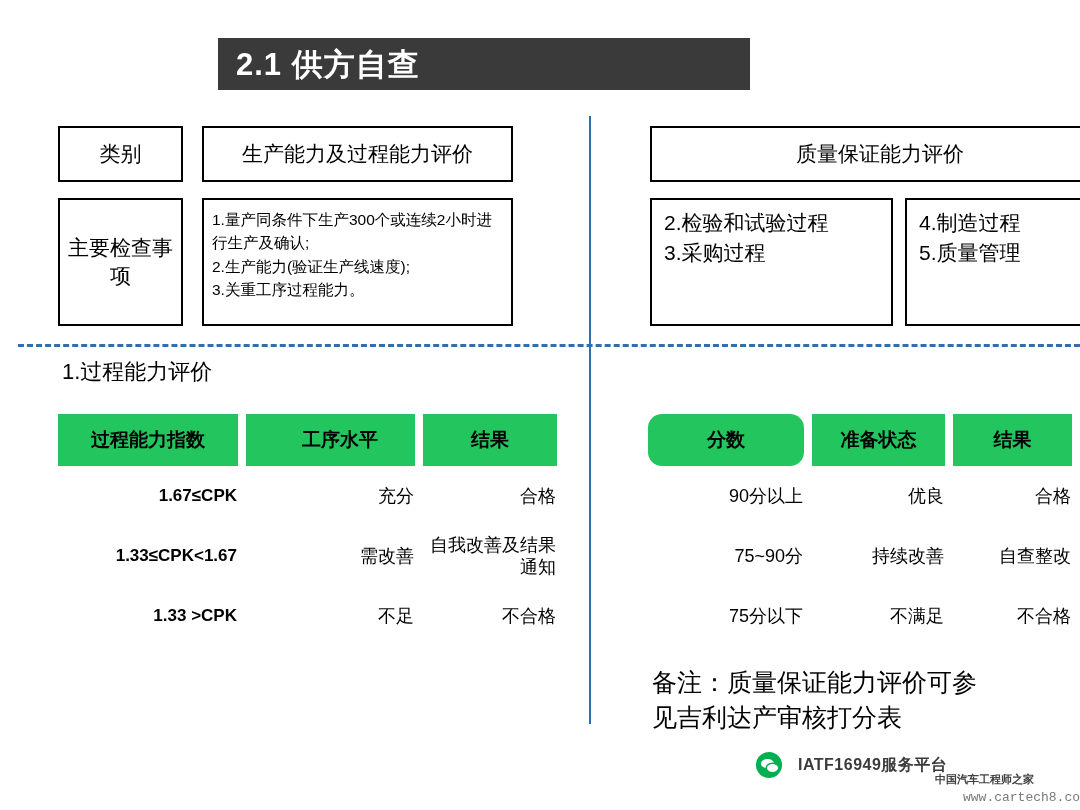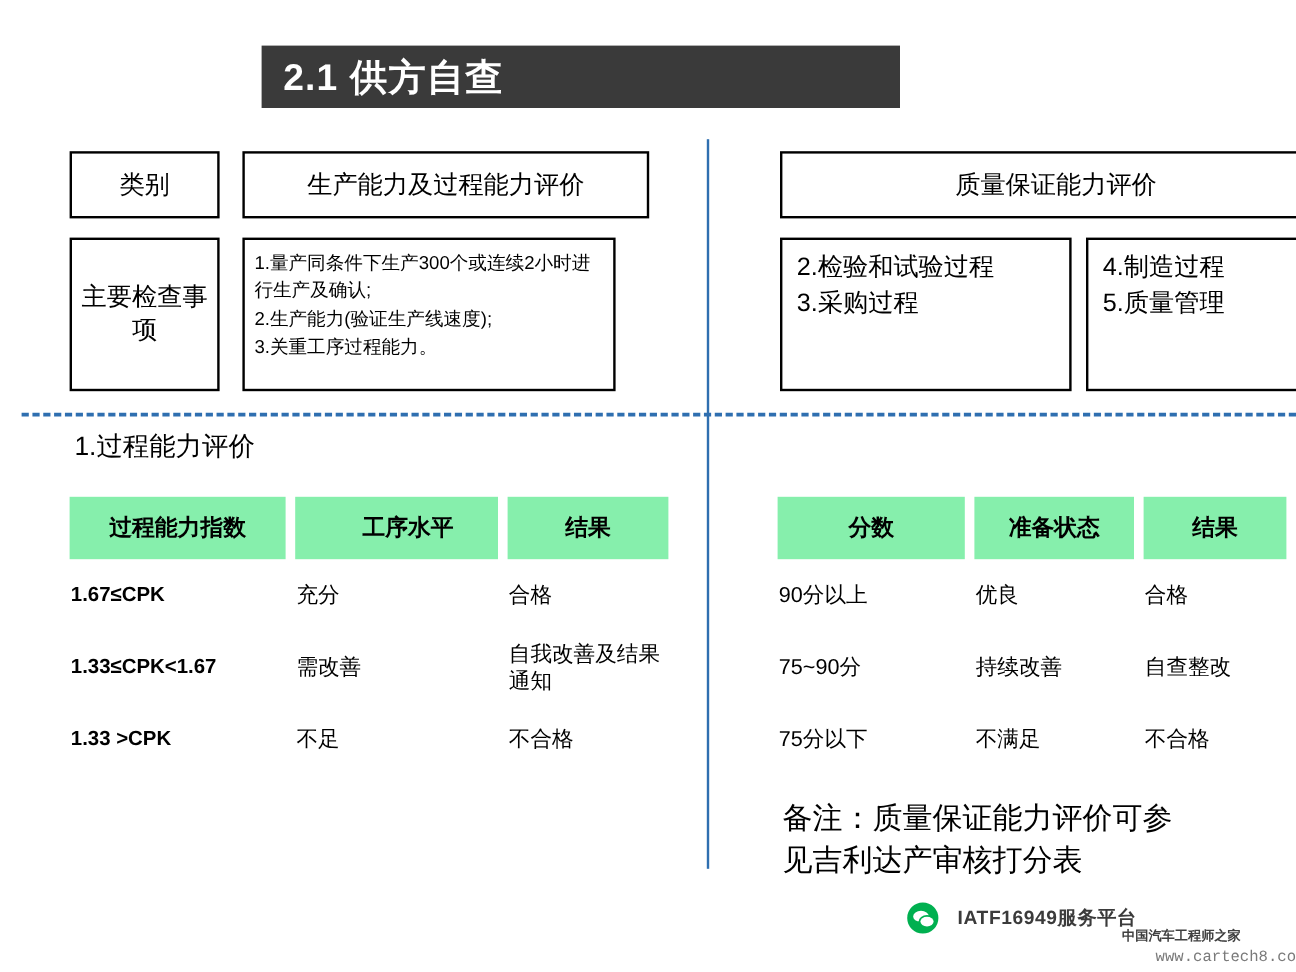--- a/index.html
+++ b/index.html
@@ -54,21 +54,21 @@
   .box-category {
     left: 58px;
     top: 126px;
     width: 125px;
     height: 56px;
     font-size: 21px;
   }
   .box-prodtitle {
     left: 202px;
     top: 126px;
-    width: 339px;
+    width: 311px;
     height: 56px;
     font-size: 21px;
   }
   .box-qualtitle {
     left: 650px;
     top: 126px;
     width: 460px;
     height: 56px;
     font-size: 21px;
   }
@@ -144,51 +144,51 @@
   }
   .sec-left { left: 62px; top: 357px; }
   .sec-right { left: 652px; top: 357px; }
   
   .tbl {
     position: absolute;
     border-collapse: separate;
     border-spacing: 8px 0;
   }
   .tbl th {
-    background: #86efac;
+    background: #22c55e;
     color: #000;
     font-size: 19px;
     font-weight: bold;
     height: 50px;
     vertical-align: middle;
     text-align: center;
   }
   .tbl td {
     font-size: 18px;
-    text-align: left;
+    text-align: right;
     vertical-align: middle;
     height: 58px;
     line-height: 1.25;
   }
   .tbl td.bold-cell {
     font-weight: bold;
     font-size: 17px;
   }
   #left-table {
     left: 50px;
     top: 414px;
   }
   #left-table th.c0 { width: 178px; }
   #left-table th.c1 { width: 148px; padding-left: 20px; }
   #left-table th.c2 { width: 132px; }
   #right-table {
     left: 640px;
     top: 414px;
   }
-  #right-table th.c0 { width: 170px; }
+  #right-table th.c0 { width: 170px; border-radius: 14px; }
   #right-table th.c1 { width: 148px; }
   #right-table th.c2 { width: 132px; }
   
   .note {
     position: absolute;
     left: 652px;
     top: 665px;
     font-size: 25px;
     line-height: 1.4;
     color: #000;

